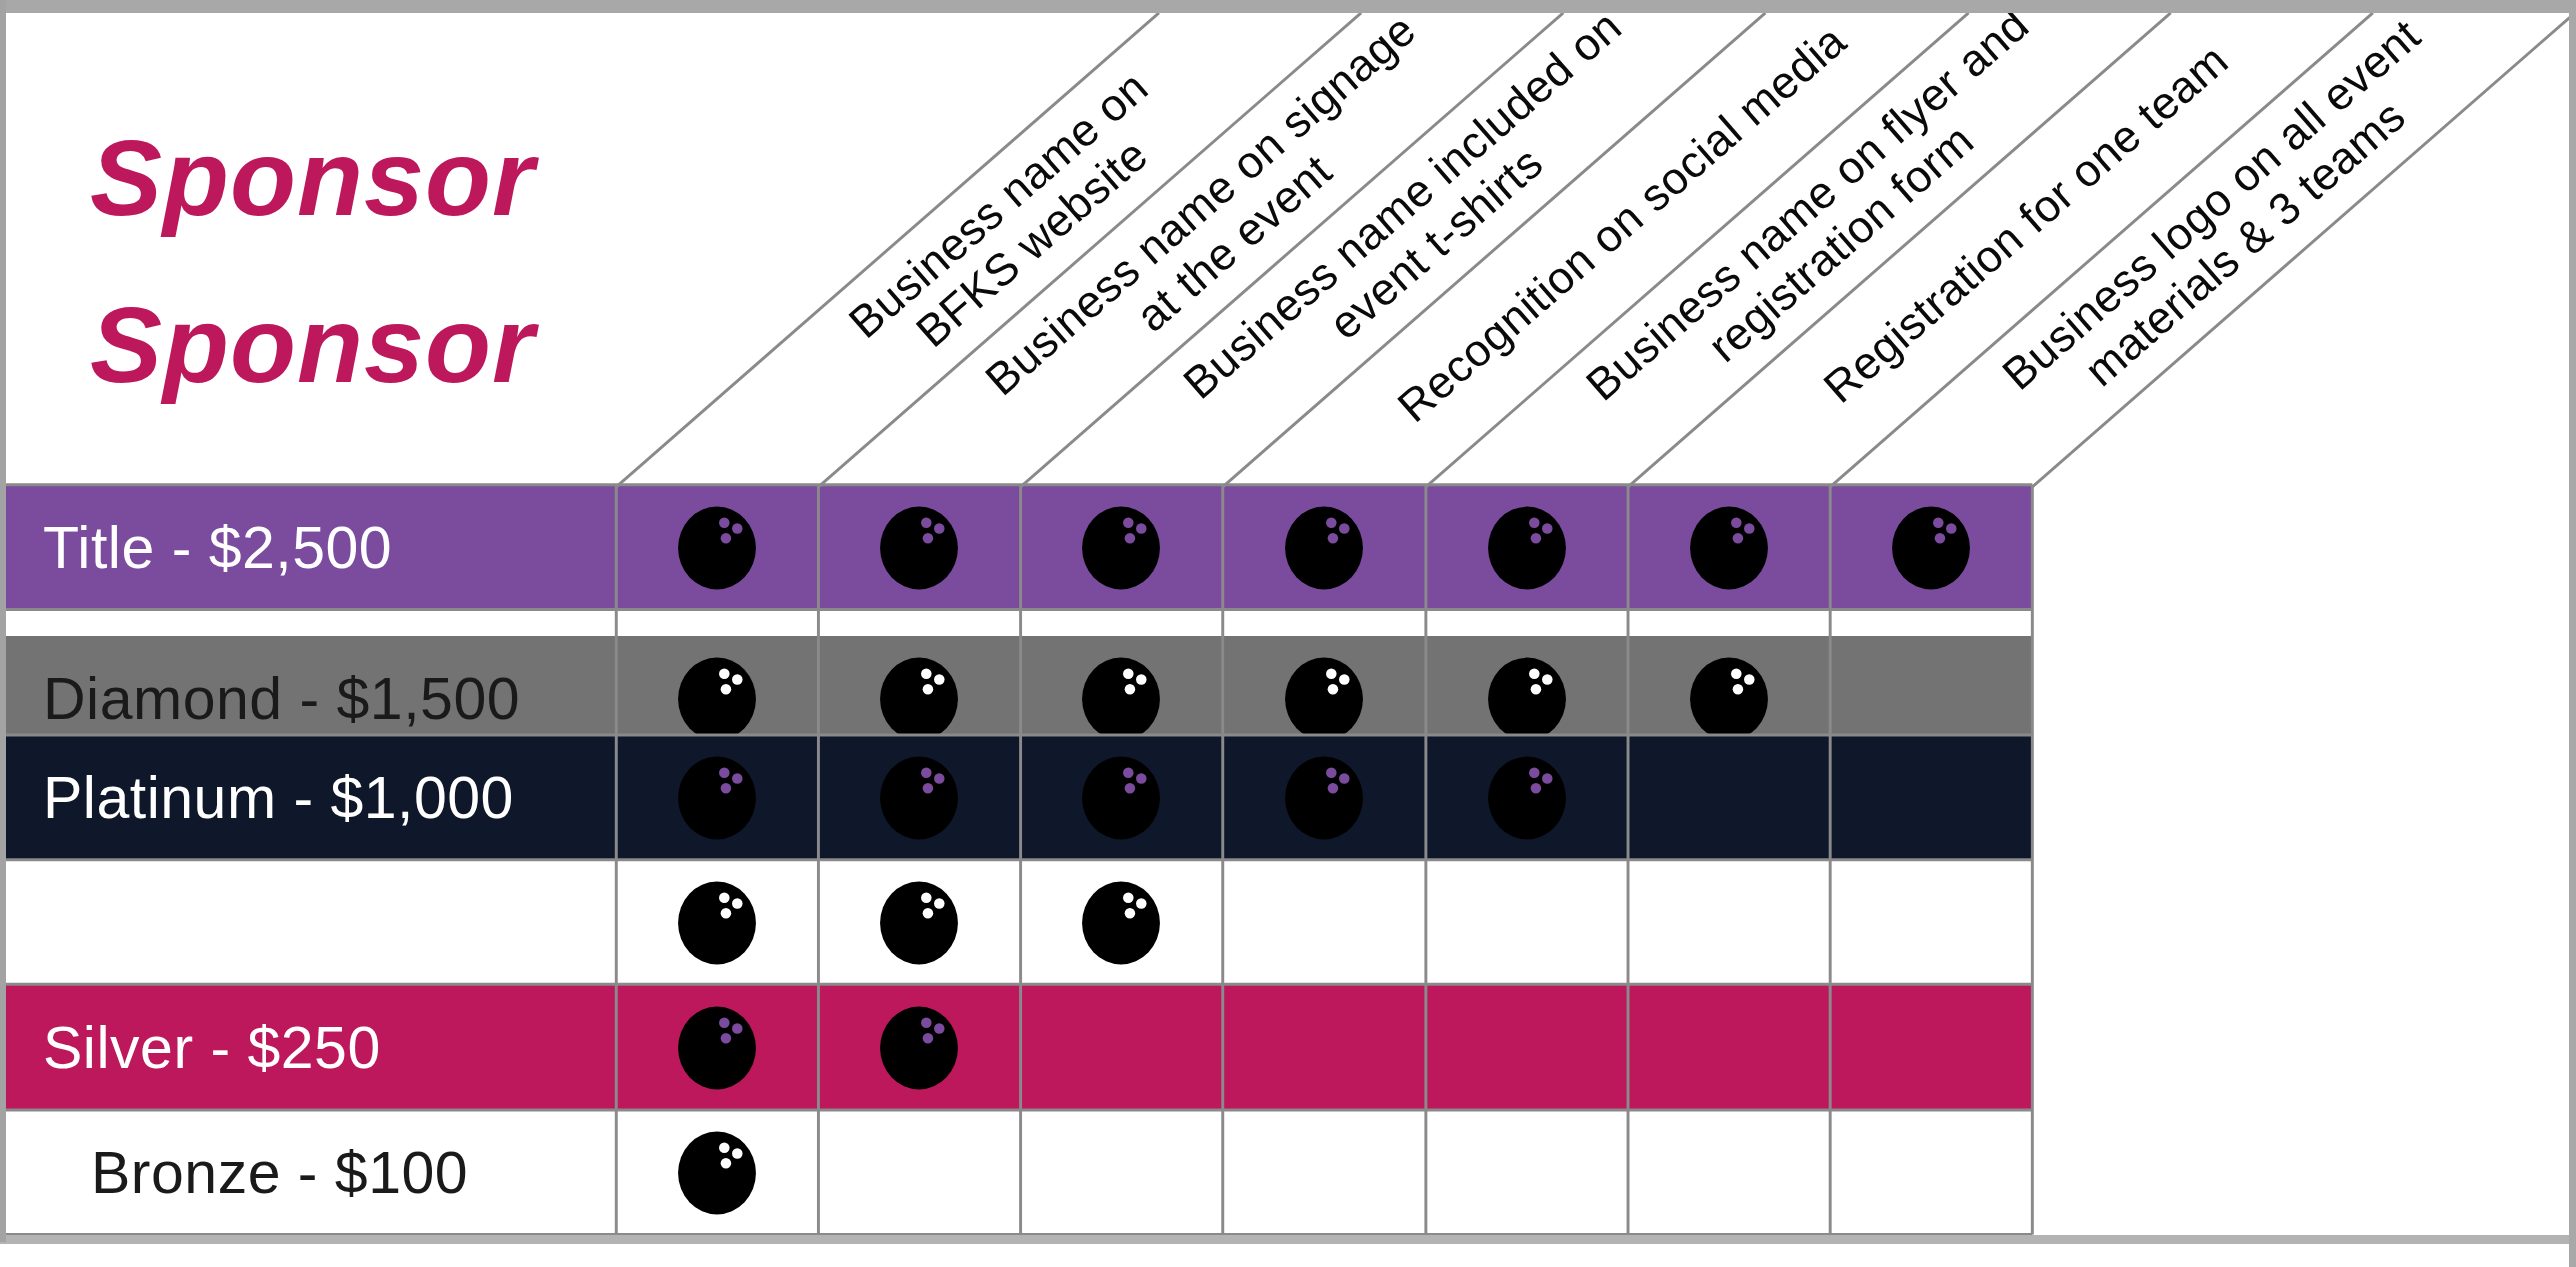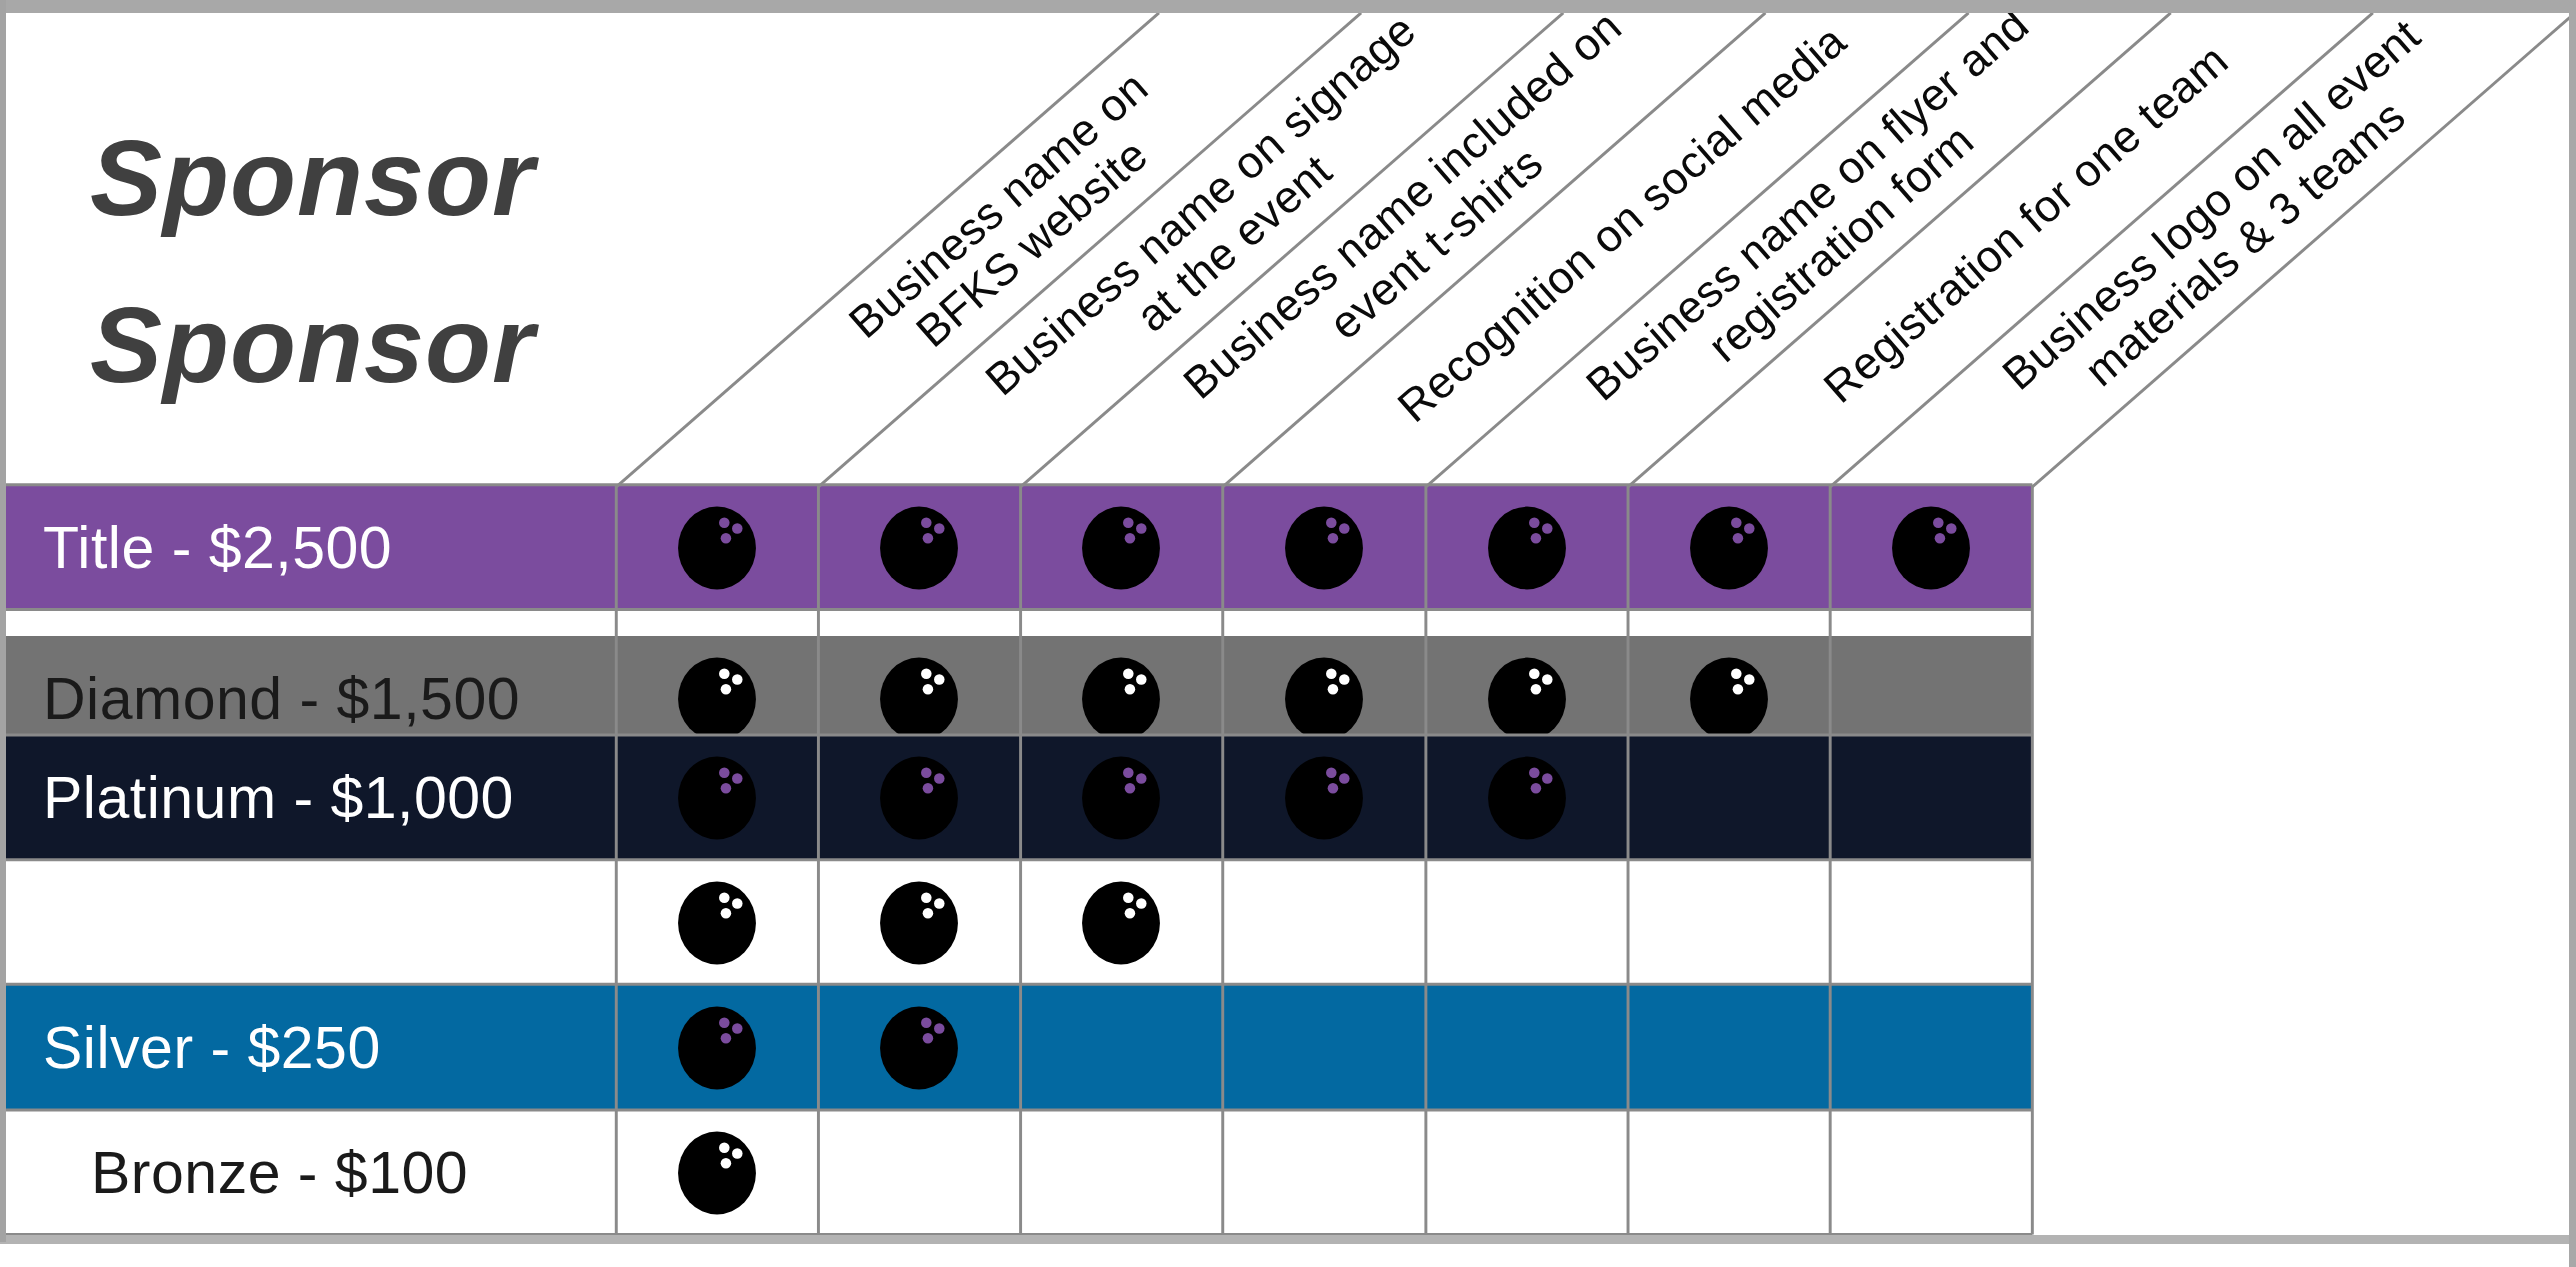--- a/index.html
+++ b/index.html
@@ -9,21 +9,21 @@
 
   
   .frame-top    { position:absolute; left:0; top:0; width:2576px; height:12.8px; background:#a8a8a8; z-index:60; }
   .frame-left   { position:absolute; left:0; top:0; width:5.9px; height:1242px; background:#a3a3a3; z-index:60; }
   .frame-right  { position:absolute; left:2569px; top:0; width:6.9px; height:1268px; background:#a8a8a8; z-index:60; }
   .table-bottom-line { position:absolute; left:0; top:1235px; width:2576px; height:8.8px; background:#b3b3b3; z-index:40; }
 
   
   .page-title { position:absolute; left:90px; top:94px; z-index:30;
                 font-size:108px; line-height:1.55; font-weight:bold; font-style:italic;
-                color:#404040; letter-spacing:1px; }
+                color:#be185d; letter-spacing:1px; }
   .page-title span { display:block; }
 
   
   .row { position:absolute; left:0; width:2032px; z-index:10; }
   .row-label { position:absolute; left:43px; top:0; height:100%; display:flex; align-items:center;
                font-size:59px; letter-spacing:0.5px; white-space:pre;text-align:right; }
   .ball { position:absolute; z-index:15; }
   .ball svg { display:block; width:100%; height:100%; }
 
   
@@ -247,21 +247,21 @@
   </div>
         <div class="ball" style="left: 1080px; top: 19.6px; width: 82px; height: 86px;">
     <svg viewBox="0 0 100 106" xmlns="http://www.w3.org/2000/svg">
       <ellipse cx="50" cy="53" rx="48" ry="51" fill="#000000"></ellipse>
       <circle cx="59" cy="22" r="6.5" fill="currentColor"></circle>
       <circle cx="75" cy="29" r="6.5" fill="currentColor"></circle>
       <circle cx="61" cy="41" r="6.5" fill="currentColor"></circle>
     </svg>
   </div>
       </div>
-      <div class="row" style="top: 985px; height: 125px; background: #0369a1; color: rgb(123, 76, 158);">
+      <div class="row" style="top: 985px; height: 125px; background: #be185d; color: rgb(123, 76, 158);">
         <div class="row-label" style="color: rgb(255, 255, 255);">Silver - $250</div>
         <div class="ball" style="left: 676px; top: 19.6px; width: 82px; height: 86px;">
     <svg viewBox="0 0 100 106" xmlns="http://www.w3.org/2000/svg">
       <ellipse cx="50" cy="53" rx="48" ry="51" fill="#000000"></ellipse>
       <circle cx="59" cy="22" r="6.5" fill="currentColor"></circle>
       <circle cx="75" cy="29" r="6.5" fill="currentColor"></circle>
       <circle cx="61" cy="41" r="6.5" fill="currentColor"></circle>
     </svg>
   </div>
         <div class="ball" style="left: 878px; top: 19.6px; width: 82px; height: 86px;">

